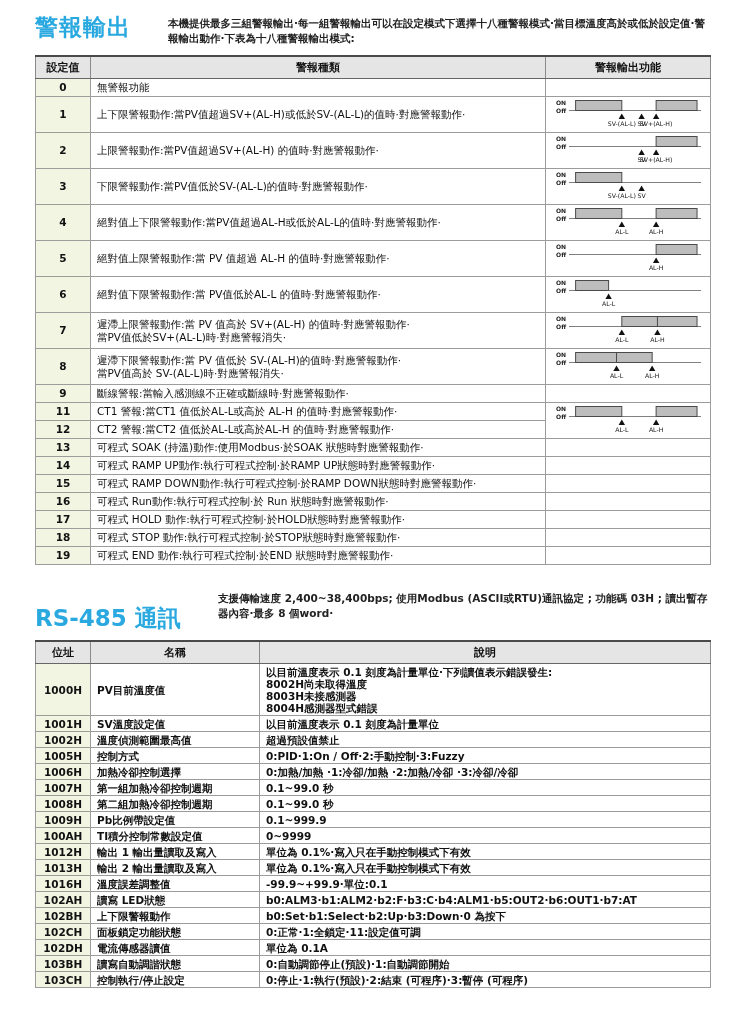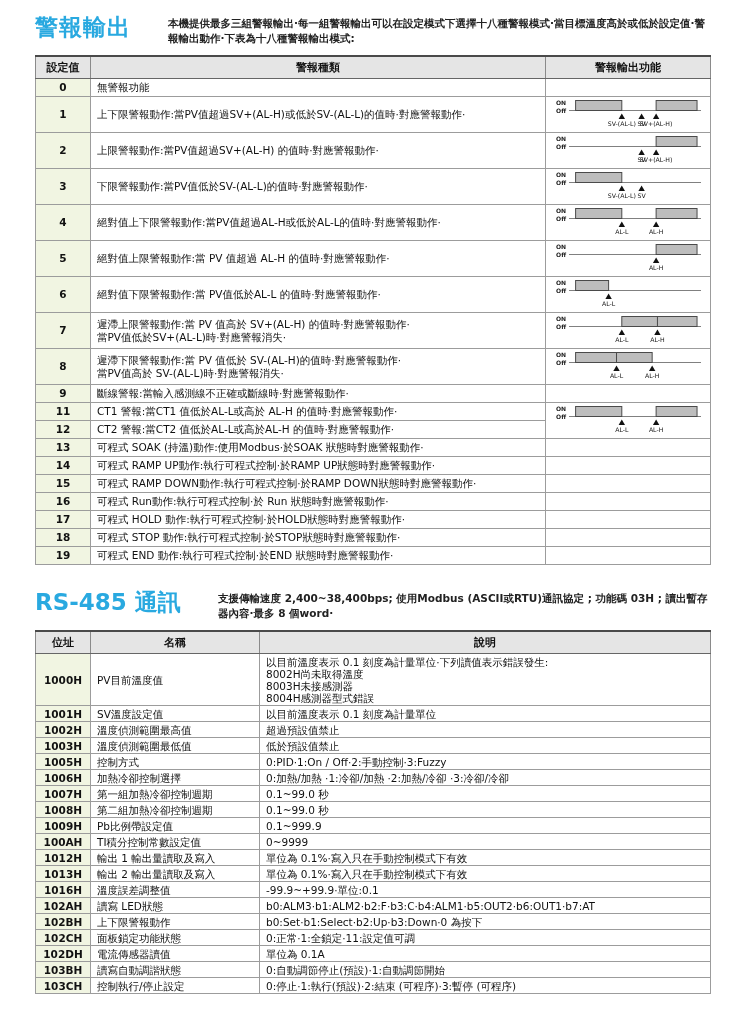--- a/index.html
+++ b/index.html
@@ -9,42 +9,42 @@
     color:#1a1a1a;
   }
   .page{width:745px;height:1013px;background:#fff;overflow:hidden;position:relative;}
 
   .section-head{display:flex;align-items:flex-start;margin:0 35px;padding-top:14px;}
   .section-head h1{
     margin:0;font-size:23px;font-weight:bold;color:#29A9E0;
     flex:0 0 auto;width:133px;letter-spacing:1px;line-height:26px;
   }
   .section-head.rs{padding-top:24px;}
-  .section-head.rs h1{width:183px;letter-spacing:0;}
+  .section-head.rs h1{width:183px;letter-spacing:0;margin-top:16px;}
   .section-head p{margin:2px 0 0 0;font-size:10.5px;line-height:15px;flex:1;color:#222;font-weight:bold;}
 
   table.tbl{
     border-collapse:collapse;table-layout:fixed;
     width:675px;margin:9px 35px 0 35px;
     border:1px solid #6e6e6e;border-top:2.5px solid #4a4a4a;
   }
   .tbl th{
     background:#e5e5e5;font-size:11px;font-weight:bold;color:#111;
     padding:3px 4px;border:1px solid #8a8a8a;border-bottom:1.5px solid #666;
   }
   .tbl td{
     border:1px solid #9c9c9c;font-size:10.5px;line-height:12.5px;
     padding:2px 6px;vertical-align:middle;color:#111;
   }
   .tbl td.val{
     background:#F1F5E2;font-weight:bold;text-align:center;padding:2px 2px;
   }
   .tbl td.diag-cell{padding:1px 2px;text-align:center;}
   #alarm-table td{line-height:13px;}
-  #rs485-table td{line-height:12px;padding:1.5px 6px;}
+  #rs485-table td{line-height:12px;padding:1.5px 6px;font-weight:bold;}
 </style>
 </head>
 <body>
 
 <div class="page">
 
   <div class="section-head">
     <h1>警報輸出</h1>
     <p>本機提供最多三組警報輸出·每一組警報輸出可以在設定模式下選擇十八種警報模式·當目標溫度高於或低於設定值·警報輸出動作·下表為十八種警報輸出模式:</p>
   </div>
@@ -321,27 +321,20 @@
           </td>
         </tr>
         <tr>
           <td class="val">1002H</td>
           <td>溫度偵測範圍最高值</td>
           <td>
             <div>超過預設值禁止</div>
           </td>
         </tr>
         <tr>
-          <td class="val">1003H</td>
-          <td>溫度偵測範圍最低值</td>
-          <td>
-            <div>低於預設值禁止</div>
-          </td>
-        </tr>
-        <tr>
           <td class="val">1005H</td>
           <td>控制方式</td>
           <td>
             <div>0:PID·1:On / Off·2:手動控制·3:Fuzzy</div>
           </td>
         </tr>
         <tr>
           <td class="val">1006H</td>
           <td>加熱冷卻控制選擇</td>
           <td>

